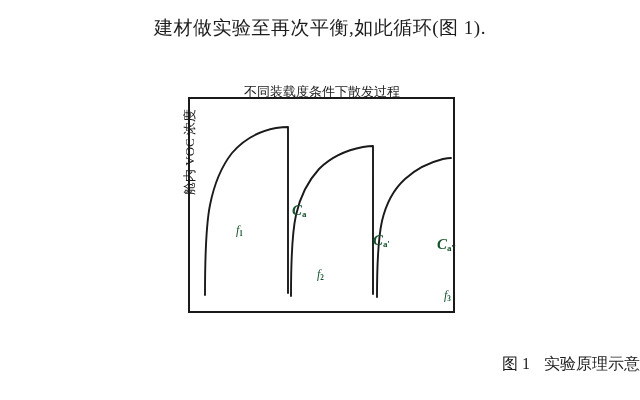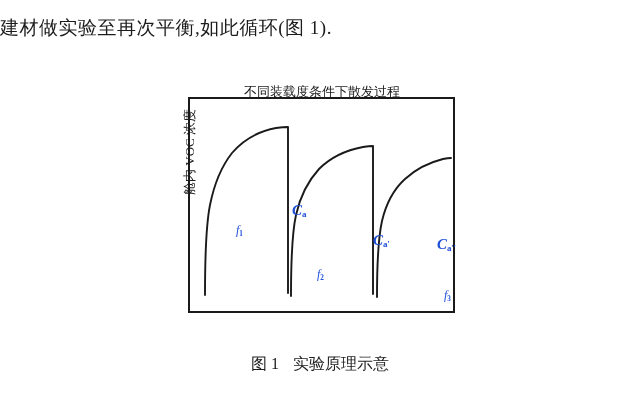--- a/index.html
+++ b/index.html
@@ -15,20 +15,21 @@
     overflow: hidden;
     position: relative;
   }
 
   
   #paper-text-line {
     position: absolute;
     left: 0;
     top: 14px;
     width: 640px;
+    text-align: center;
     font-size: 19px;
     line-height: 28px;
     letter-spacing: 0.5px;
     color: #1c1c1c;
     white-space: nowrap;
   }
 
   
   #figure-block {
     position: absolute;
@@ -97,21 +98,21 @@
     line-height: 18px;
     color: #1c1c1c;
     white-space: nowrap;
   }
 
   
   .curve-label {
     position: absolute;
     font-family: "Liberation Serif", "DejaVu Serif", serif;
     font-style: italic;
-    color: #1d4ed8;
+    color: #14532d;
     white-space: nowrap;
   }
   .label-c {
     font-size: 15px;
     font-weight: 700;
   }
   .label-f {
     font-size: 12px;
   }
   .curve-label sub {
@@ -130,21 +131,21 @@
   #label-f1 { left: 236px; top: 147px; }
   #label-f2 { left: 317px; top: 191px; font-family: Liberation Serif, serif; }
   #label-f3 { left: 404px; top: 212px; margin-left: 40px; }
 
   
   #figure-caption {
     position: absolute;
     left: 0;
     top: 352px;
     width: 640px;
-    text-align: center;
+    text-align: right;
     font-size: 16px;
     line-height: 24px;
     color: #1c1c1c;
     white-space: nowrap;
   }
   #figure-caption .cap-num { margin-right: 14px; }
 </style>
 </head>
 <body>
 

